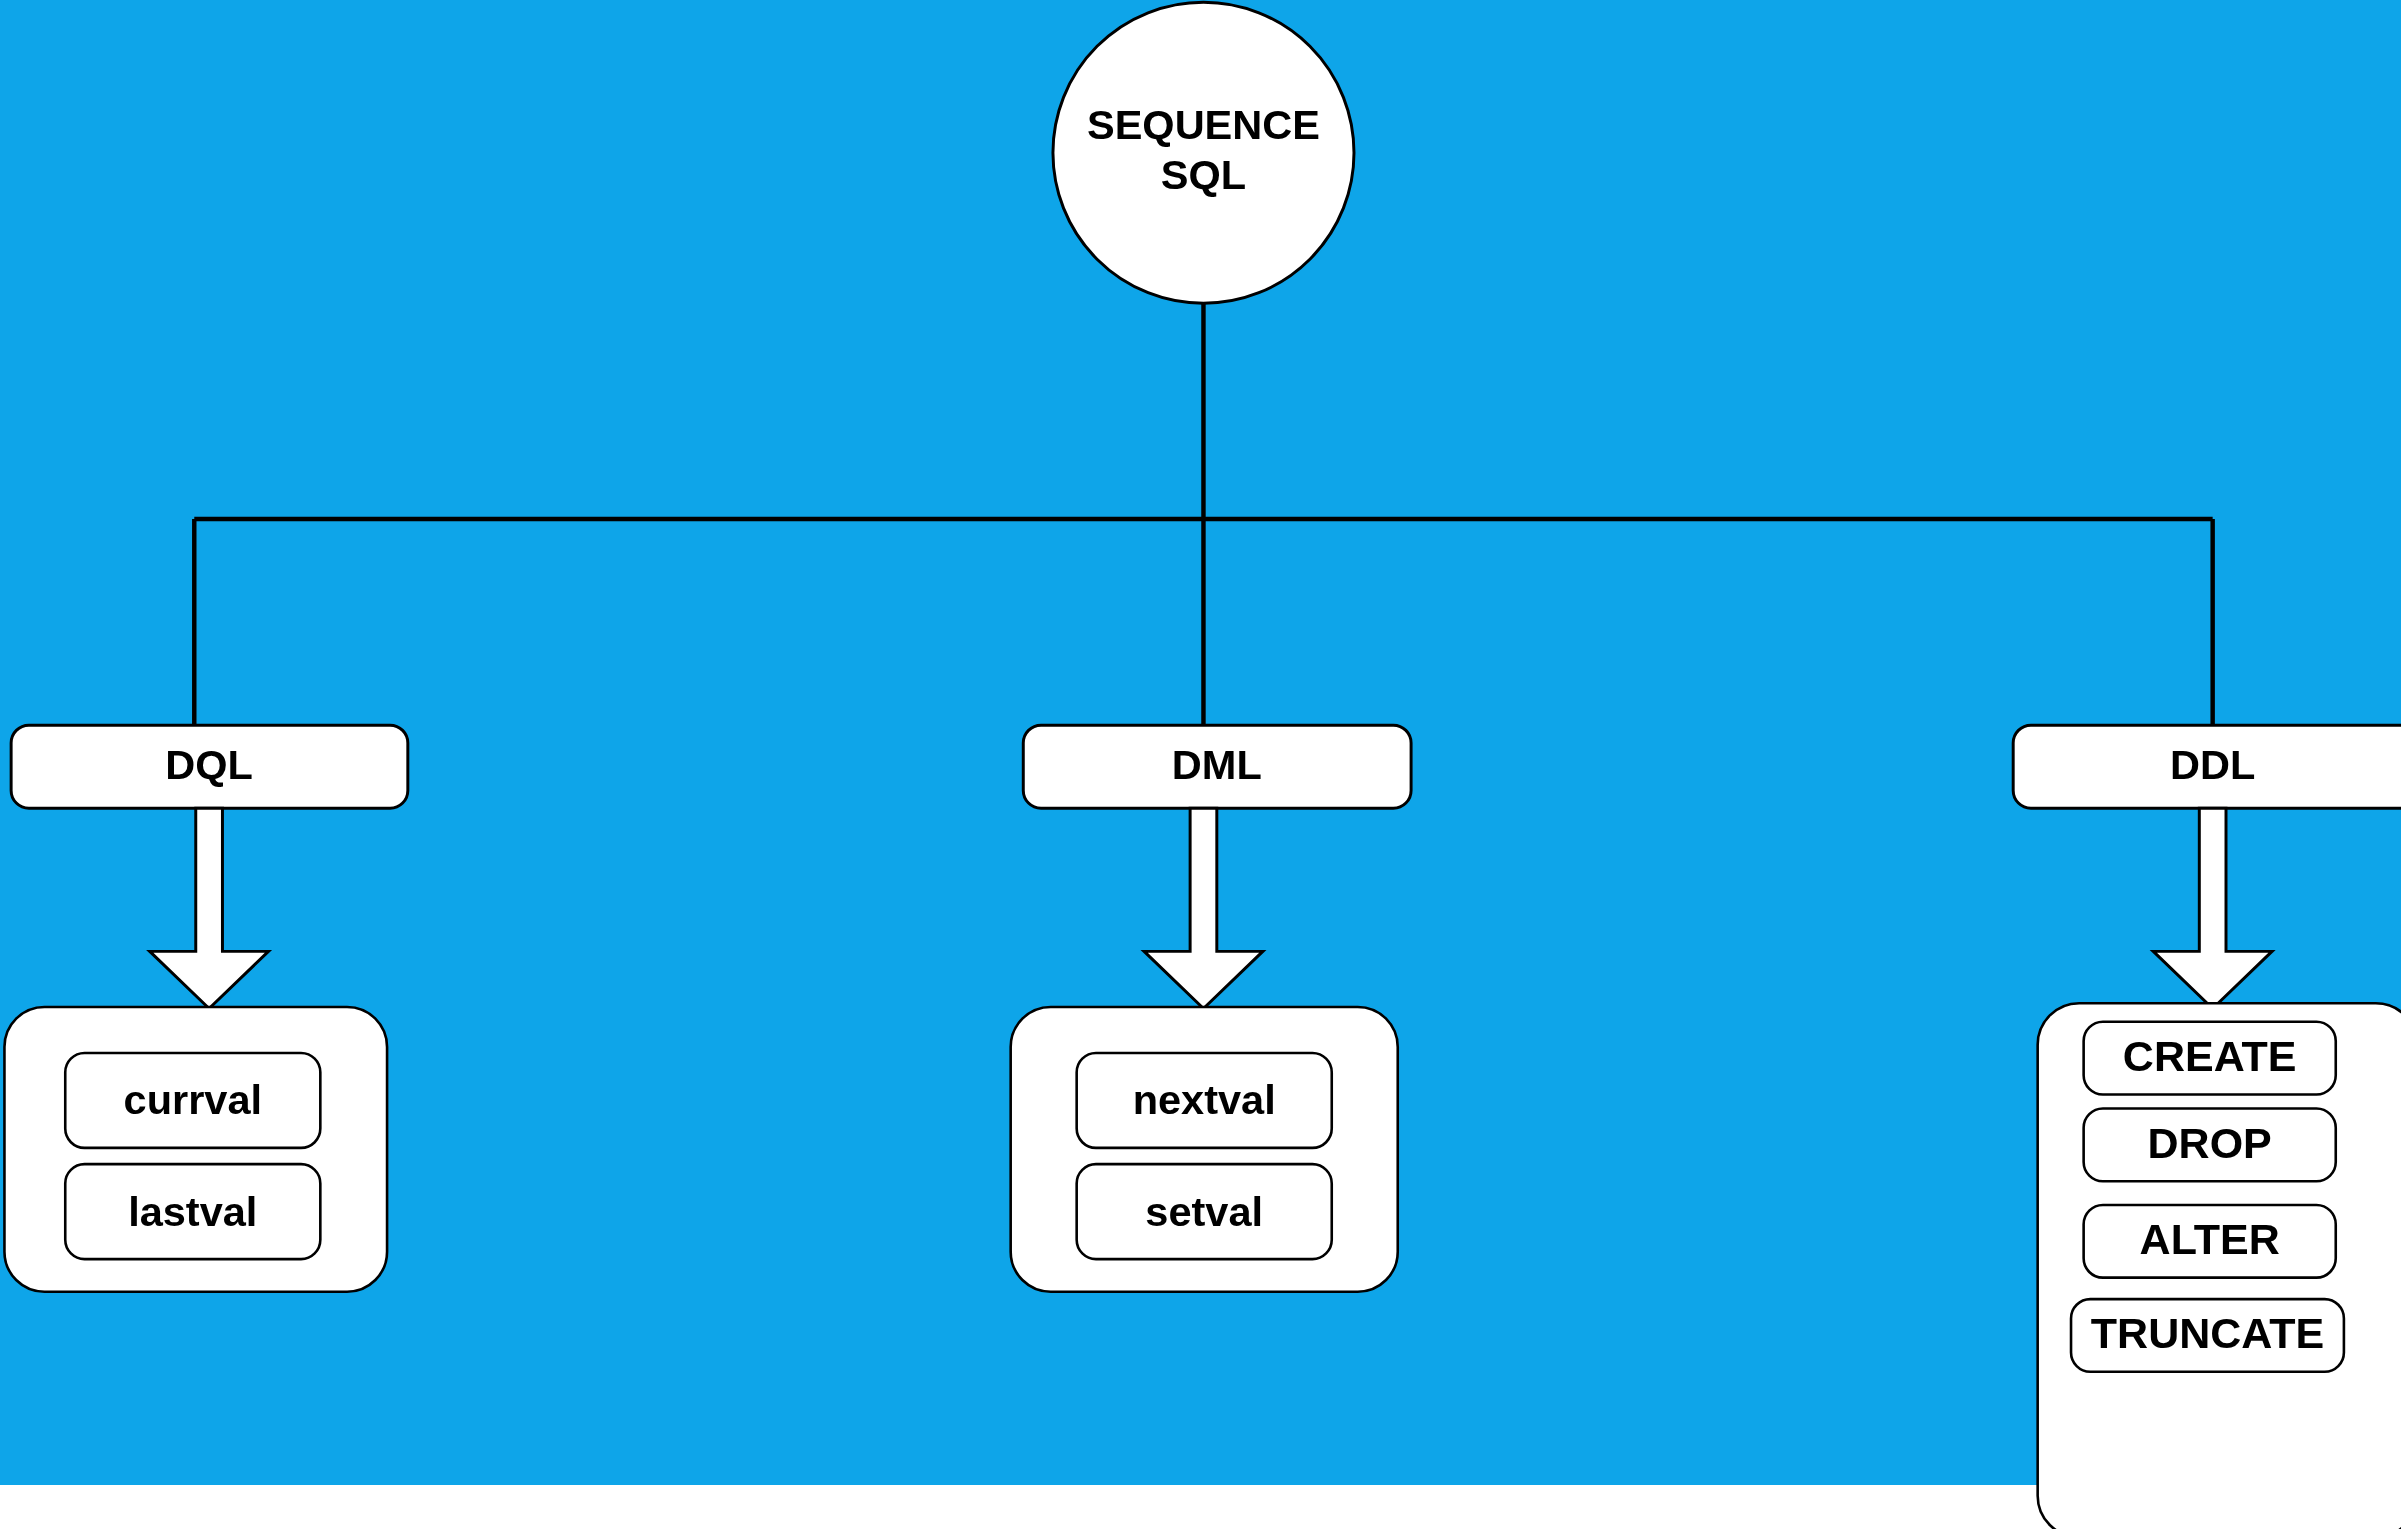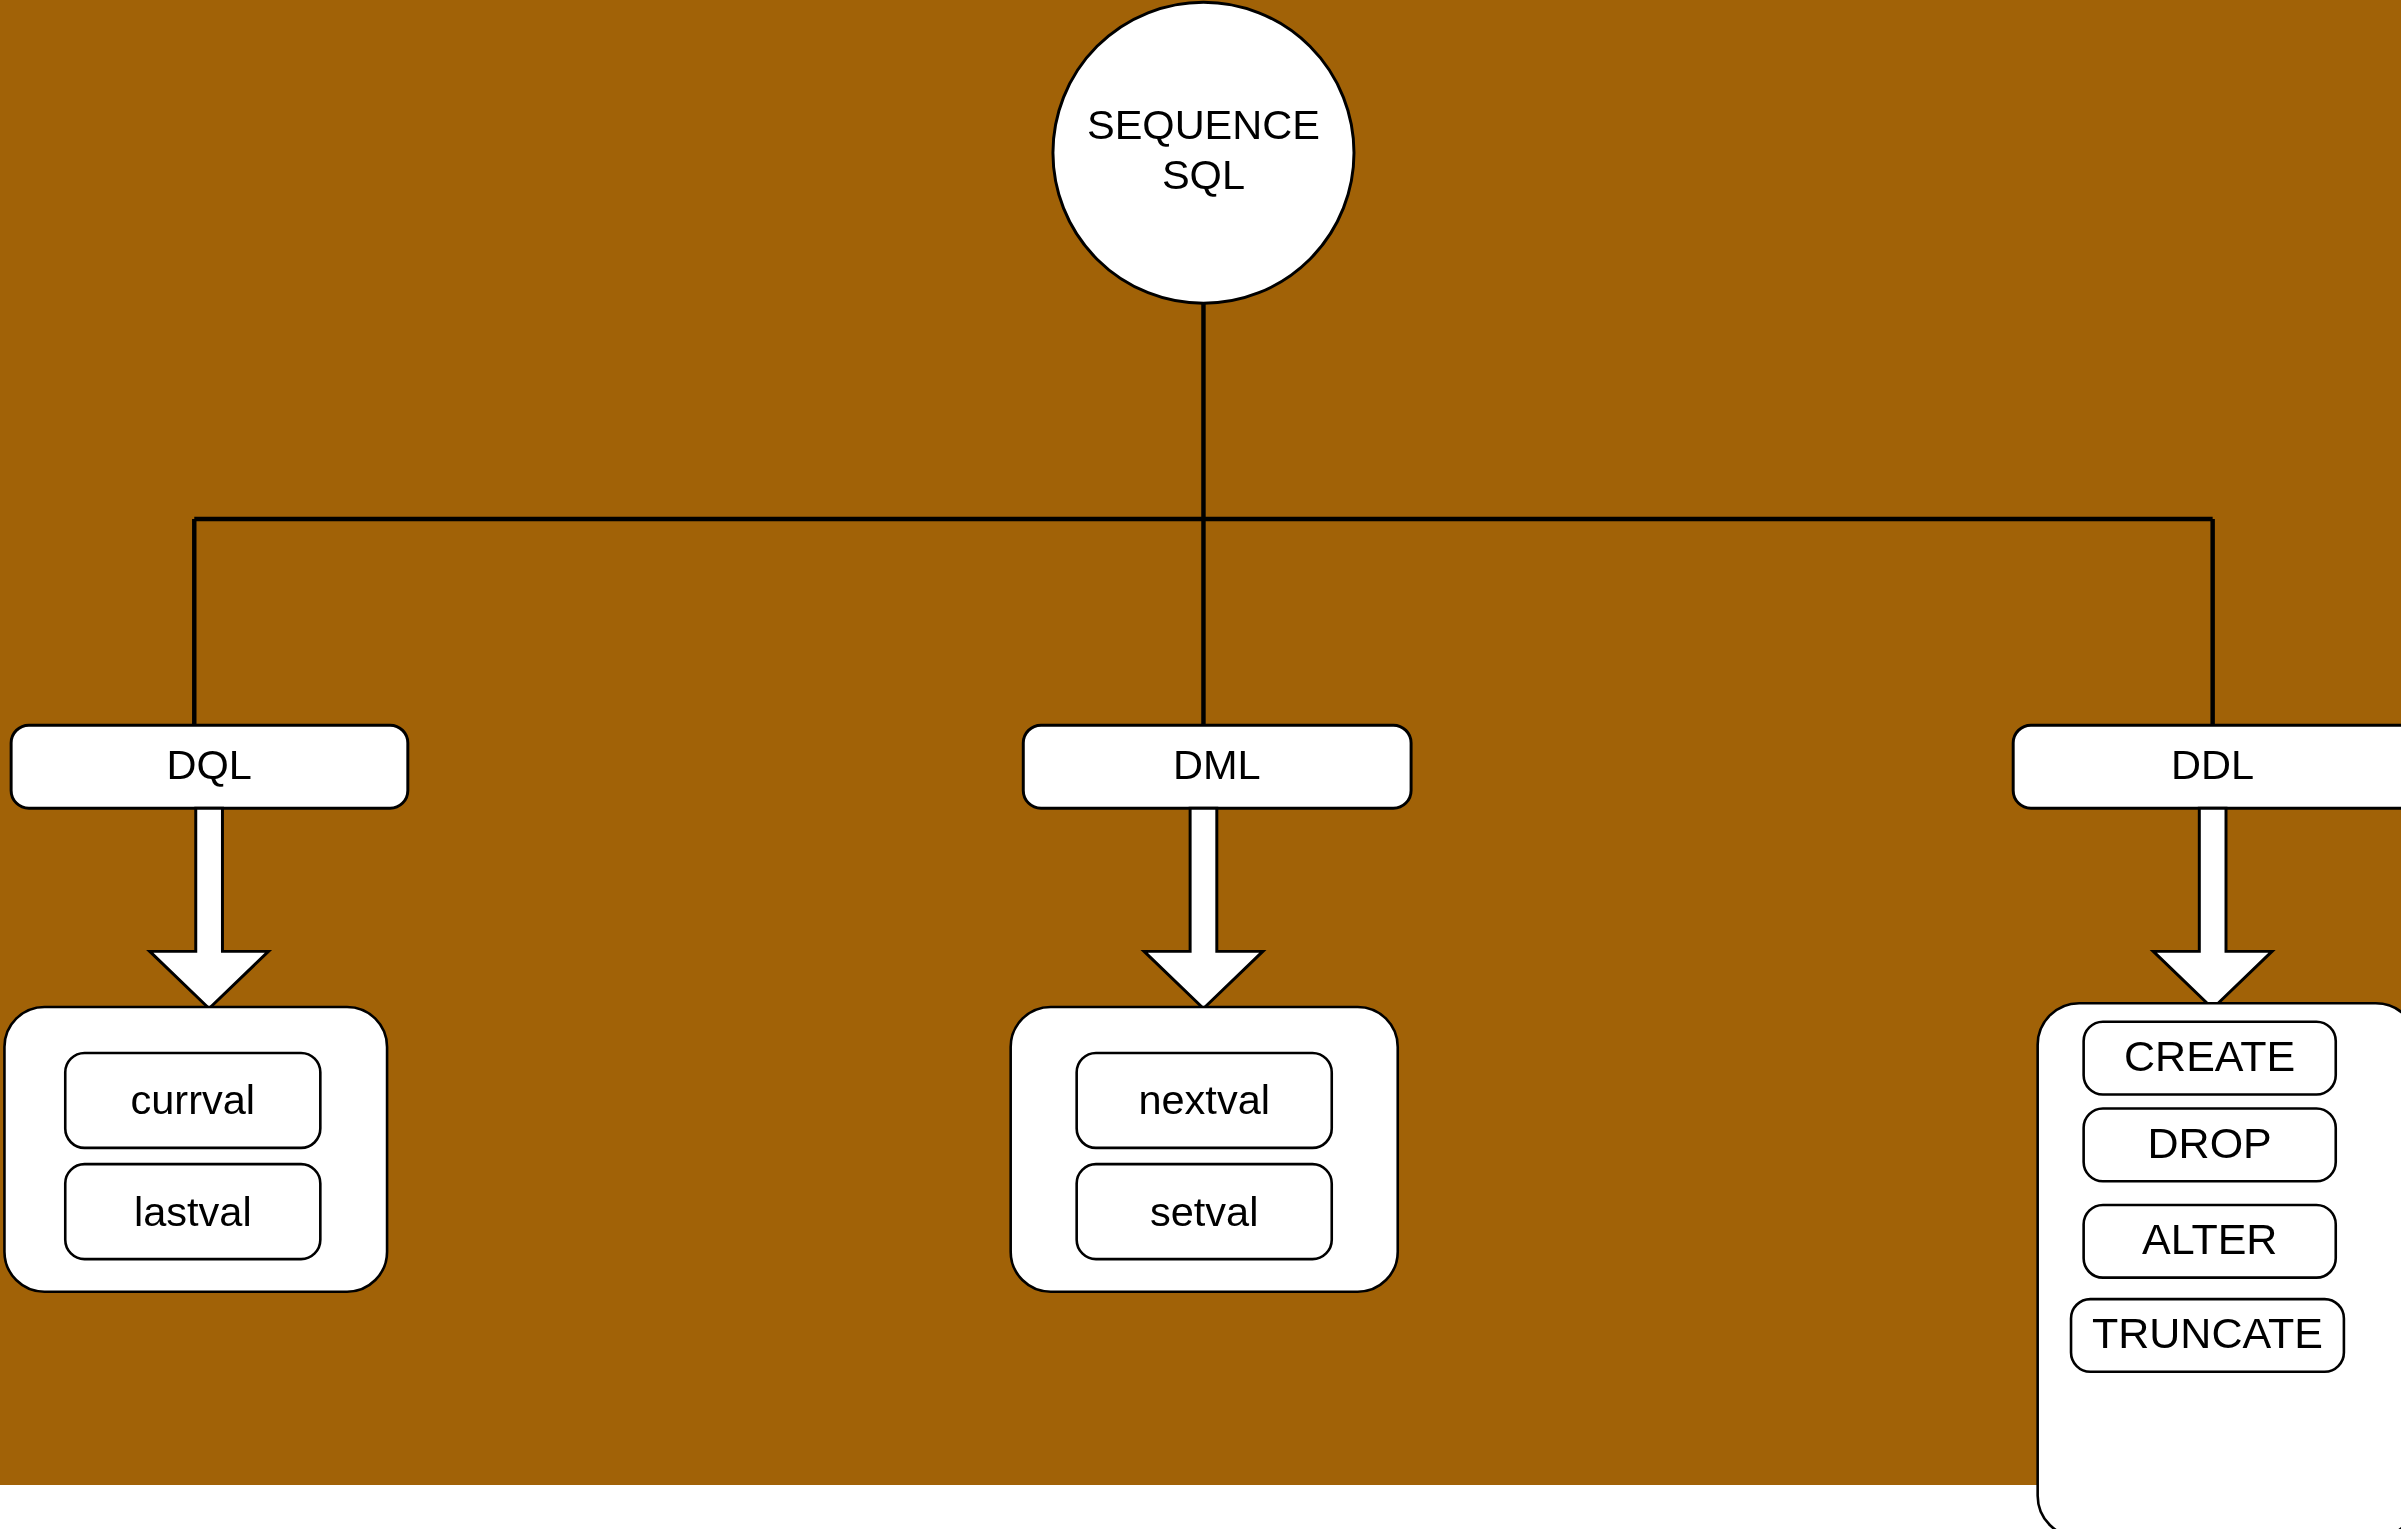--- a/index.html
+++ b/index.html
@@ -11,21 +11,22 @@
   body {
     width: 2401px;
     height: 1529px;
     overflow: hidden;
     font-family: "Liberation Sans", sans-serif;
   }
   #diagram-root {
     position: relative;
     width: 2401px;
     height: 1485px;
-    background: #a16207;
+    background: #0ea5e9;
+    font-weight: bold;
   }
   svg.diagram-canvas {
     display: block;
     width: 2401px;
     height: 1529px;
   }
   .node-shape {
     fill: #ffffff;
     stroke: #000000;
     stroke-width: 4;

